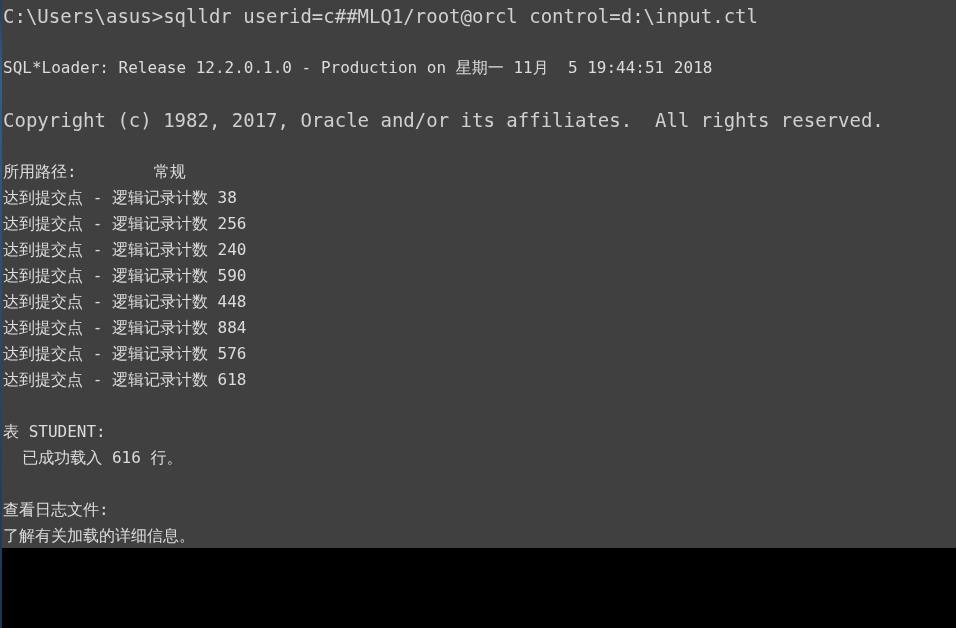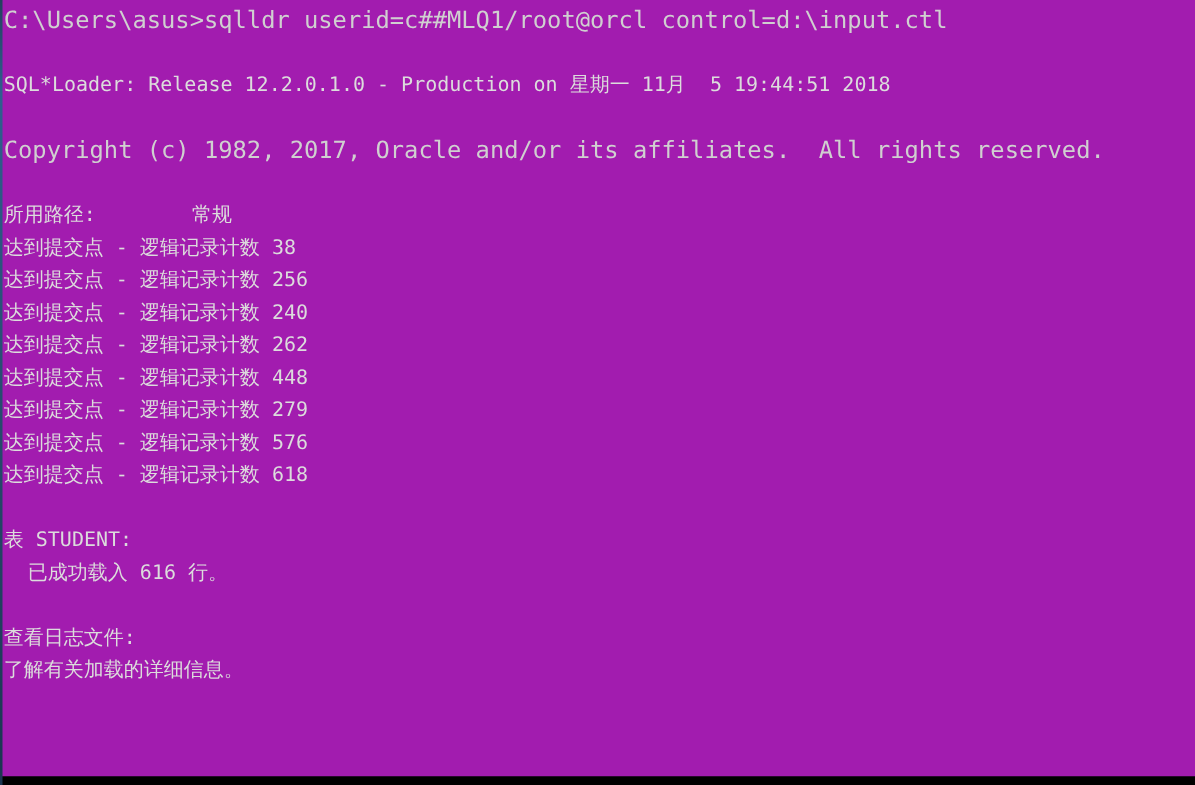--- a/index.html
+++ b/index.html
@@ -9,22 +9,22 @@
   }
   body {
     width: 956px;
     height: 628px;
     overflow: hidden;
     font-family: "DejaVu Sans Mono", "Liberation Mono", monospace;
   }
   #console {
     position: relative;
     width: 956px;
-    height: 621px;
-    background: #a21caf;
+    height: 548px;
+    background: #404040;
     color: #cccccc;
     box-sizing: border-box;
   }
   
   #left-edge {
     position: absolute;
     left: 0;
     top: 0;
     width: 2px;
     height: 628px;
@@ -71,23 +71,23 @@
     <span class="line">C:\Users\asus&gt;sqlldr userid=c##MLQ1/root@orcl control=d:\input.ctl</span>
     <span class="line blank"></span>
     <span class="line cjk">SQL*Loader: Release 12.2.0.1.0 - Production on 星期一 11月  5 19:44:51 2018</span>
     <span class="line blank"></span>
     <span class="line">Copyright (c) 1982, 2017, Oracle and/or its affiliates.  All rights reserved.</span>
     <span class="line blank"></span>
     <span class="line cjk">所用路径:        常规</span>
     <span class="line cjk">达到提交点 - 逻辑记录计数 38</span>
     <span class="line cjk">达到提交点 - 逻辑记录计数 256</span>
     <span class="line cjk">达到提交点 - 逻辑记录计数 240</span>
-    <span class="line cjk">达到提交点 - 逻辑记录计数 262</span>
+    <span class="line cjk">达到提交点 - 逻辑记录计数 590</span>
     <span class="line cjk">达到提交点 - 逻辑记录计数 448</span>
-    <span class="line cjk">达到提交点 - 逻辑记录计数 279</span>
+    <span class="line cjk">达到提交点 - 逻辑记录计数 884</span>
     <span class="line cjk">达到提交点 - 逻辑记录计数 576</span>
     <span class="line cjk">达到提交点 - 逻辑记录计数 618</span>
     <span class="line blank"></span>
     <span class="line cjk">表 STUDENT:</span>
     <span class="line cjk">  已成功载入 616 行。</span>
     <span class="line blank"></span>
     <span class="line cjk">查看日志文件:</span>
     <span class="line cjk">了解有关加载的详细信息。</span>
   </div>
 

